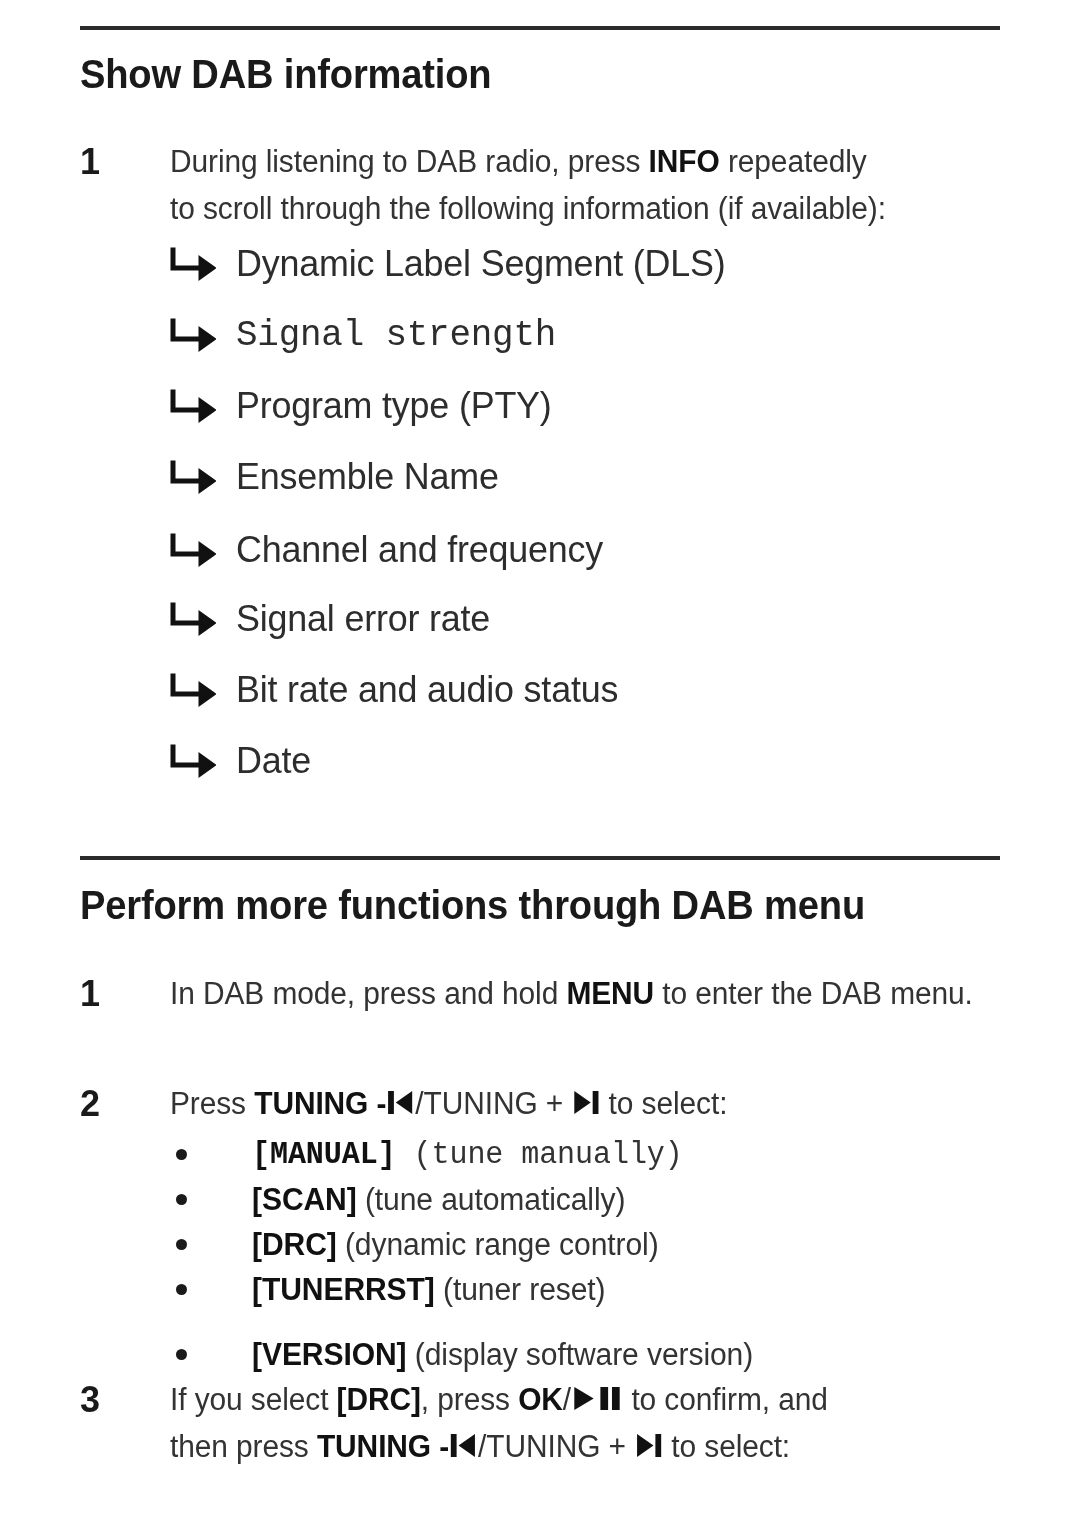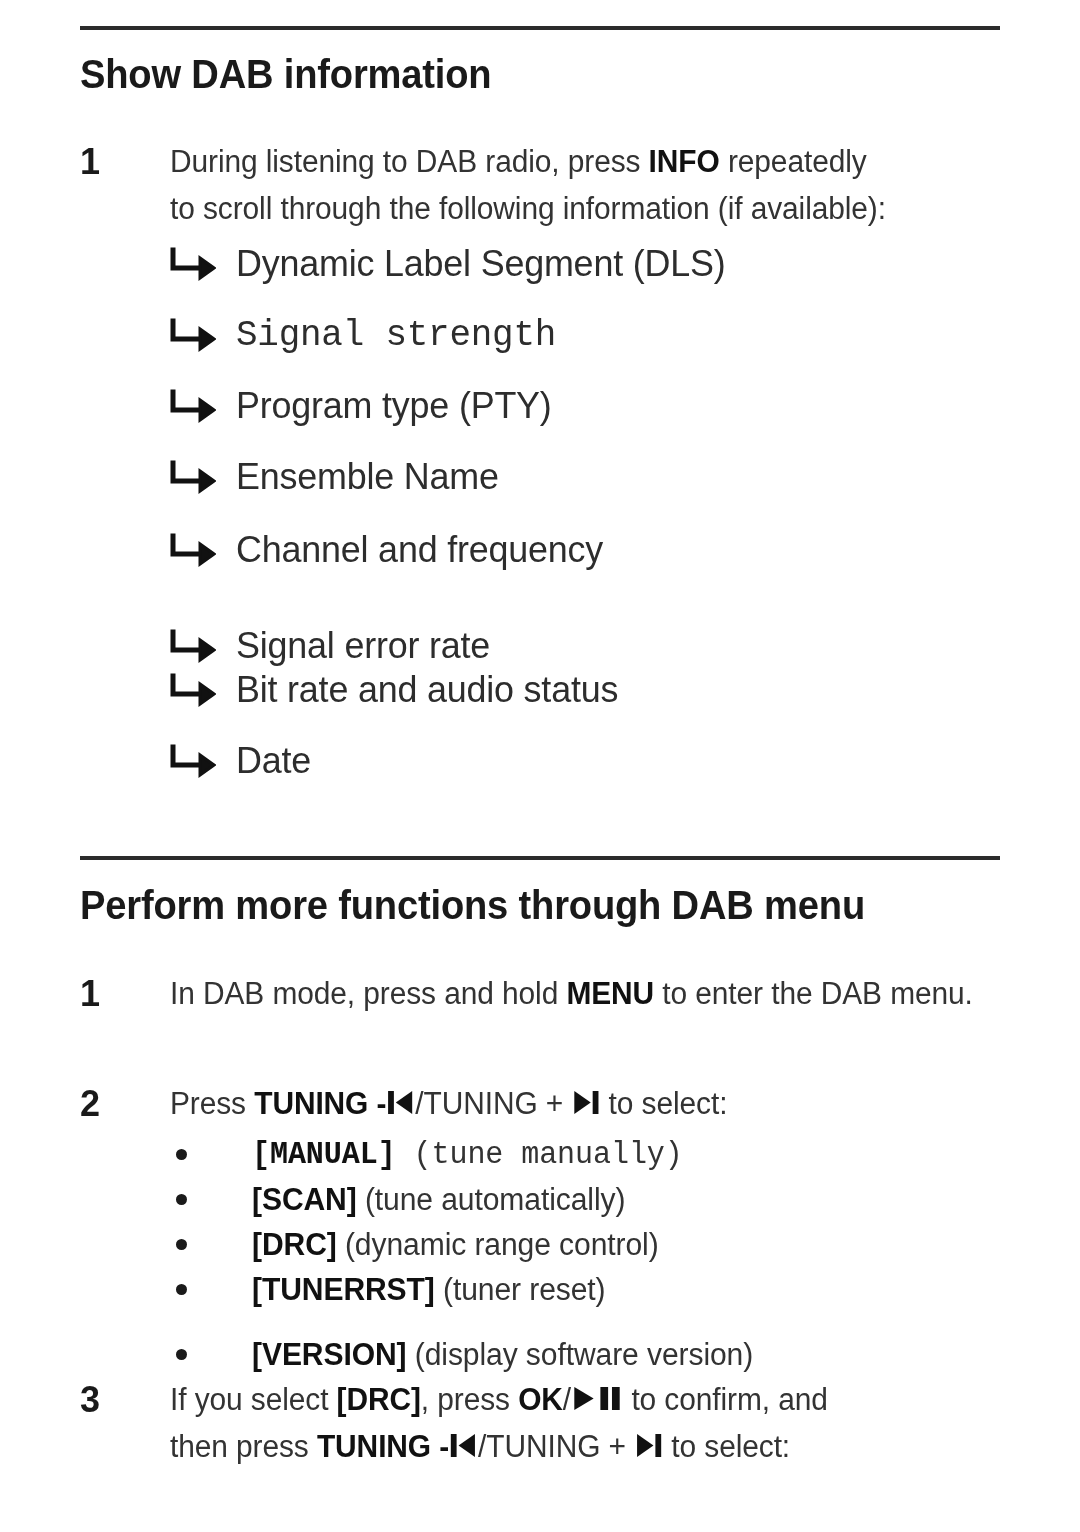--- a/index.html
+++ b/index.html
@@ -217,21 +217,21 @@
 
     <div class="arrow-item" style="top:514px;margin-top:12px;">
       <span class="arrow-glyph">
         <svg width="46" height="34" viewBox="0 0 46 34">
           <path d="M4 2 L4 20 L30 20 L30 11 L44 21 L30 31 L30 22 L2 22 L2 2 Z" fill="#111" stroke="#111" stroke-width="3" stroke-linejoin="miter"></path>
         </svg>
       </span>
       <span class="arrow-text">Channel and frequency</span>
     </div>
 
-    <div class="arrow-item" style="top:622px;justify-content:flex-end;">
+    <div class="arrow-item" style="top:595px;justify-content:flex-end;">
       <span class="arrow-glyph">
         <svg width="46" height="34" viewBox="0 0 46 34">
           <path d="M4 2 L4 20 L30 20 L30 11 L44 21 L30 31 L30 22 L2 22 L2 2 Z" fill="#111" stroke="#111" stroke-width="3" stroke-linejoin="miter"></path>
         </svg>
       </span>
       <span class="arrow-text">Signal error rate</span>
     </div>
 
     <div class="arrow-item" style="top:666px;">
       <span class="arrow-glyph">

